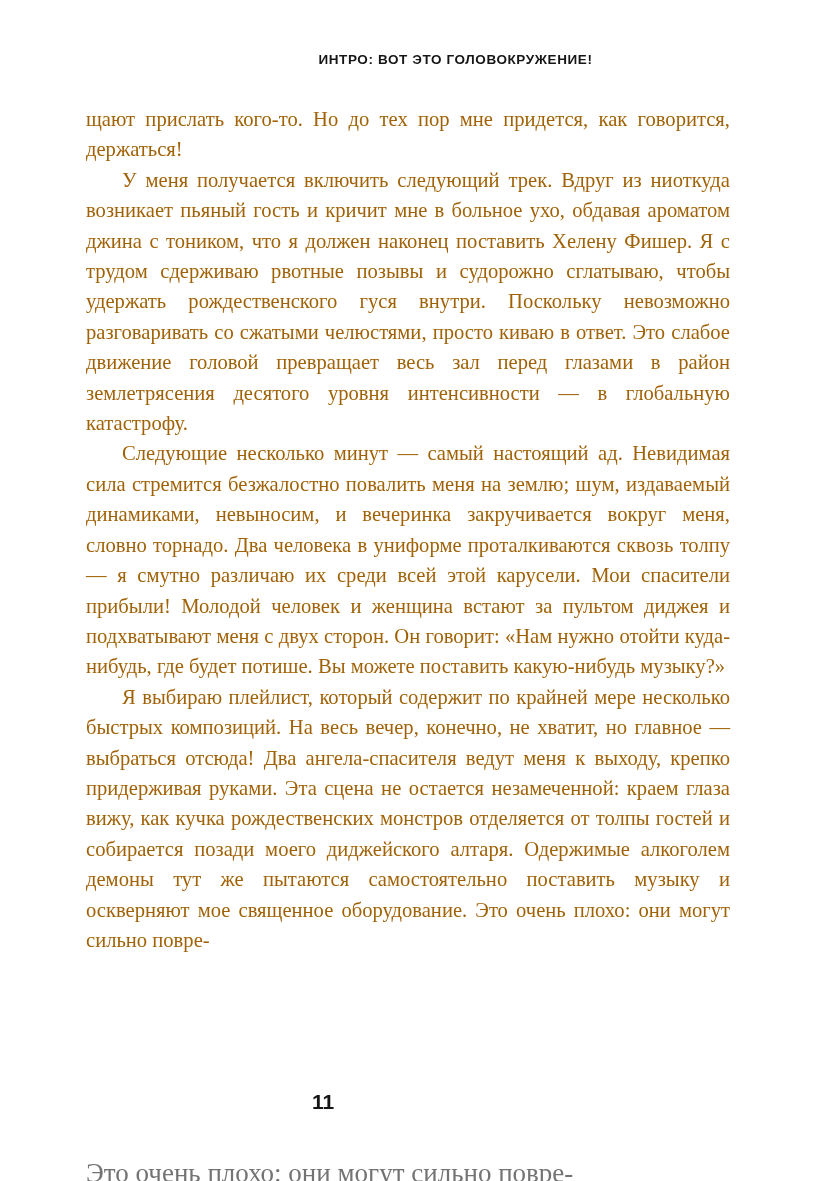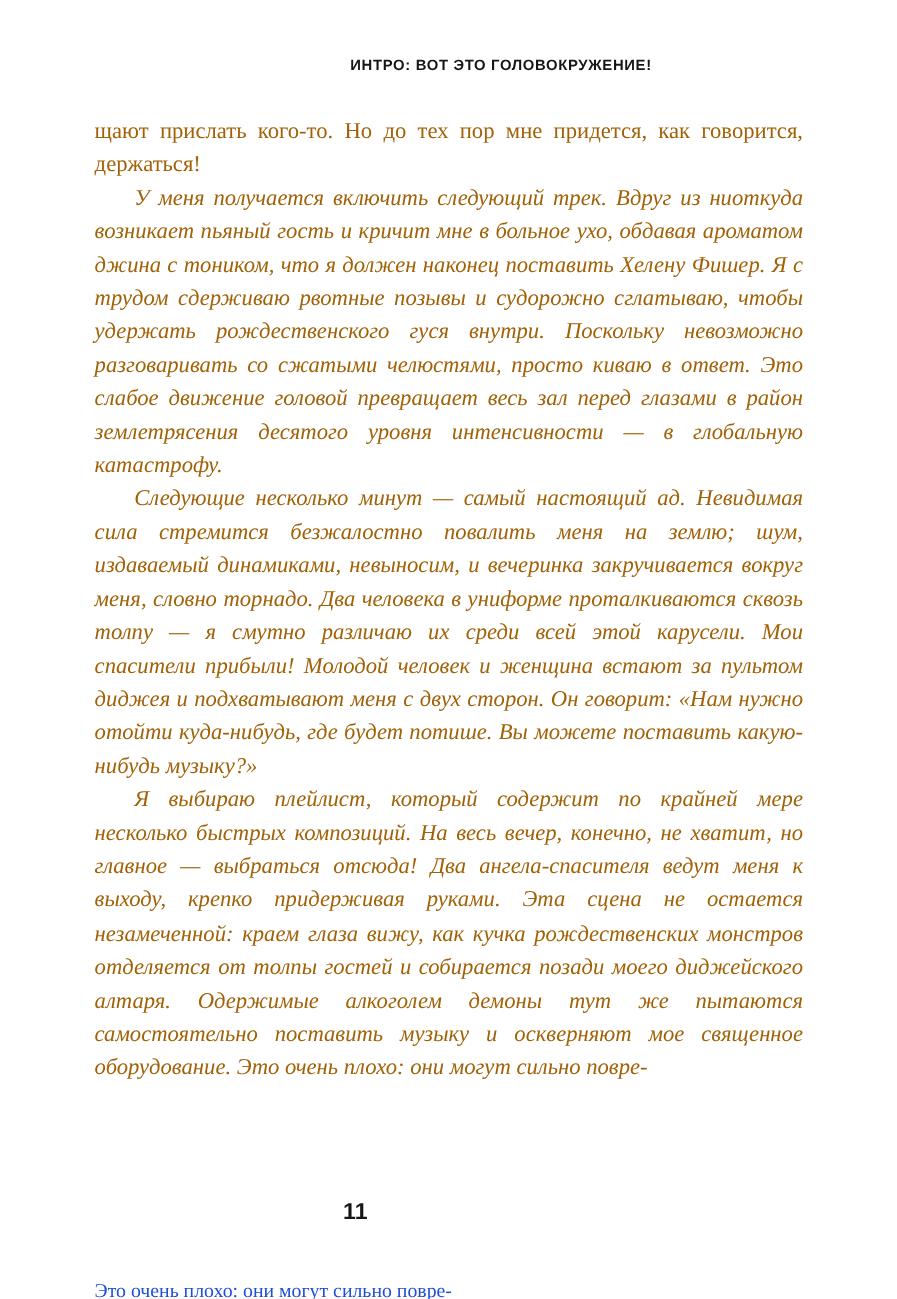--- a/index.html
+++ b/index.html
@@ -50,41 +50,40 @@
     text-justify: inter-word;
     hyphens: manual;
     color: #a16207;
   }
   .text-block p {
     margin: 0;
     text-indent: 0;
   }
   .text-block p.indent {
     text-indent: 36px;
-    font-style: italic;
   }
   .folio {
     position: absolute;
     top: 1090px;
     left: 0;
     width: 646px;
     text-align: center;
     font-family: "Liberation Sans", "DejaVu Sans", sans-serif;
     font-weight: bold;
     font-size: 21px;
     color: #161616;
   }
   .tail-line {
     position: absolute;
     top: 1158px;
     left: 86px;
     width: 644px;
-    font-size: 18px;
+    font-size: 27px;
     line-height: 30.4px;
-    color: #1d4ed8;
+    color: #737373;
     text-align: justify;
     overflow: hidden;
     height: 23px;
   }
 </style>
 </head>
 <body>
 
 <div class="page">
 

